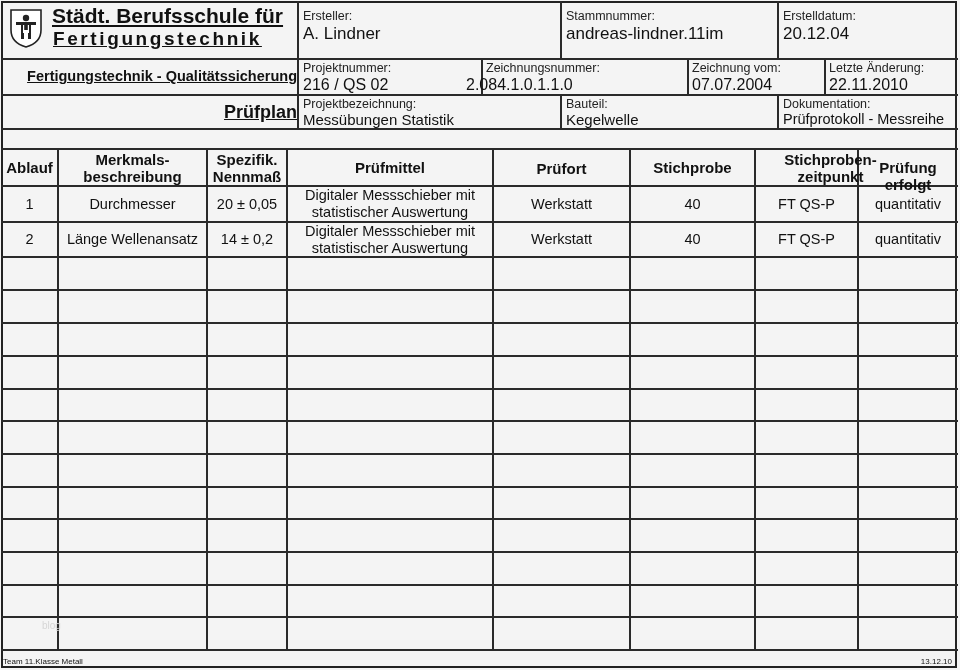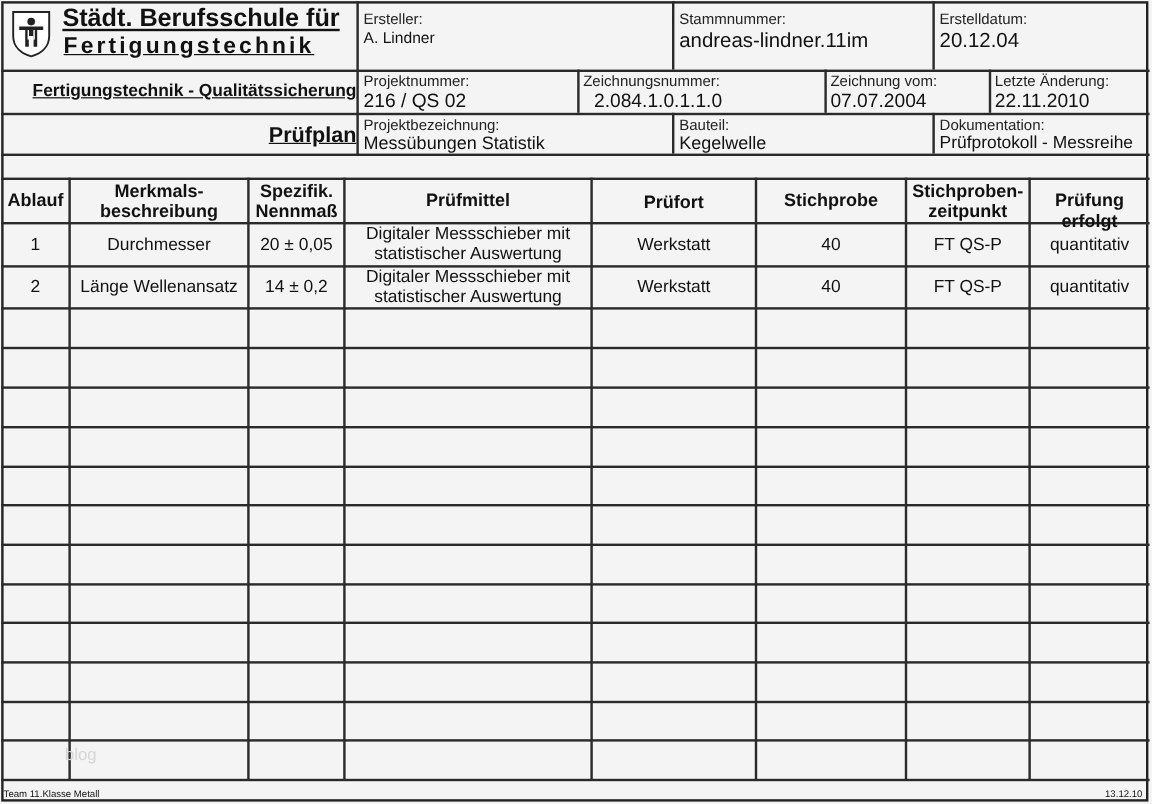--- a/index.html
+++ b/index.html
@@ -48,30 +48,30 @@
   <div class="vline" style="left:777px;top:1px;height:57px;"></div>
 
   <div class="vline" style="left:481px;top:58px;height:36px;"></div>
   <div class="vline" style="left:687px;top:58px;height:36px;"></div>
   <div class="vline" style="left:824px;top:58px;height:36px;"></div>
 
   <div class="vline" style="left:560px;top:94px;height:34px;"></div>
   <div class="vline" style="left:777px;top:94px;height:34px;"></div>
 
   <div class="lbl" style="left:303px;top:9px;">Ersteller:</div>
-  <div class="val" style="left:303px;top:24px;font-size:13px;">A. Lindner</div>
+  <div class="val" style="left:303px;top:24px;font-size:17px;">A. Lindner</div>
   <div class="lbl" style="left:566px;top:9px;">Stammnummer:</div>
   <div class="val" style="left:566px;top:24px;font-size:17px;">andreas-lindner.11im</div>
   <div class="lbl" style="left:783px;top:9px;">Erstelldatum:</div>
   <div class="val" style="left:783px;top:24px;font-size:17px;">20.12.04</div>
 
   <div class="lbl" style="left:303px;top:61px;">Projektnummer:</div>
   <div class="val" style="left:303px;top:76px;">216 / QS 02</div>
   <div class="lbl" style="left:486px;top:61px;">Zeichnungsnummer:</div>
-  <div class="val" style="left:495px;top:76px;">2.084.1.0.1.1.0</div>
+  <div class="val" style="left:466px;top:76px;">2.084.1.0.1.1.0</div>
   <div class="lbl" style="left:692px;top:61px;">Zeichnung vom:</div>
   <div class="val" style="left:692px;top:76px;">07.07.2004</div>
   <div class="lbl" style="left:829px;top:61px;">Letzte Änderung:</div>
   <div class="val" style="left:829px;top:76px;">22.11.2010</div>
 
   <div class="lbl" style="left:303px;top:97px;">Projektbezeichnung:</div>
   <div class="val" style="left:303px;top:111px;font-size:15px;">Messübungen Statistik</div>
   <div class="lbl" style="left:566px;top:97px;">Bauteil:</div>
   <div class="val" style="left:566px;top:111px;font-size:15px;">Kegelwelle</div>
   <div class="lbl" style="left:783px;top:97px;">Dokumentation:</div>
@@ -118,21 +118,21 @@
   </div>
   <div class="cell th" style="left:288px;top:150px;width:204px;height:35px;">
     <span>Prüfmittel</span>
   </div>
   <div class="cell th" style="left:494px;top:150px;width:135px;height:37px;">
     <span>Prüfort</span>
   </div>
   <div class="cell th" style="left:631px;top:150px;width:123px;height:35px;">
     <span>Stichprobe</span>
   </div>
-  <div class="cell th" style="left:756px;top:150px;width:101px;height:35px;flex-direction:column;">
+  <div class="cell th" style="left:756px;top:150px;width:101px;height:35px;flex-direction:column;padding-left:24px;">
     <span>Stichproben-</span>
     <span>zeitpunkt</span>
   </div>
   <div class="cell th" style="left:859px;top:150px;width:98px;height:51px;flex-direction:column;">
     <span>Prüfung</span>
     <span>erfolgt</span>
   </div>
 
   <div>
     <div class="cell" style="left:2px;top:187px;width:55px;height:34px;">1</div>
@@ -156,18 +156,18 @@
       <span>Digitaler Messschieber mit</span>
       <span>statistischer Auswertung</span>
     </div>
     <div class="cell" style="left:494px;top:223px;width:135px;height:33px;">Werkstatt</div>
     <div class="cell" style="left:631px;top:223px;width:123px;height:33px;">40</div>
     <div class="cell" style="left:756px;top:223px;width:101px;height:33px;">FT QS-P</div>
     <div class="cell" style="left:859px;top:223px;width:98px;height:33px;">quantitativ</div>
   </div>
 </div>
 
-<div style="position:absolute;left:54px;top:620px;font-size:14px;color:#d6d6d6;">blog</div>
+<div style="position:absolute;left:42px;top:620px;font-size:10px;color:#d6d6d6;">blog</div>
 
 <div>
   <div style="position:absolute;left:3px;top:657px;font-size:8px;color:#111;">Team 11.Klasse Metall</div>
   <div style="position:absolute;right:8px;top:657px;font-size:8px;color:#111;">13.12.10</div>
 </div>
 
 </body></html>

